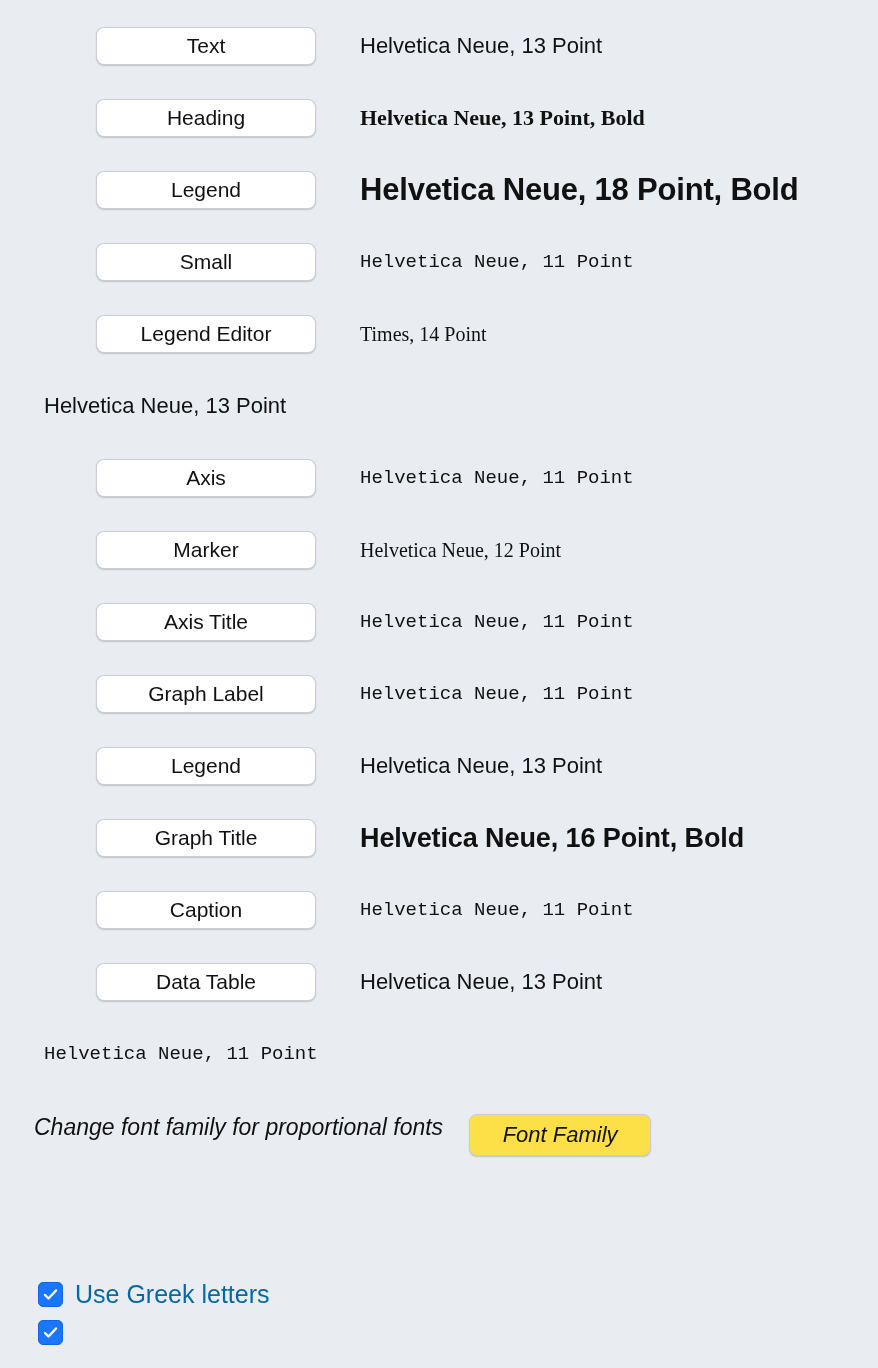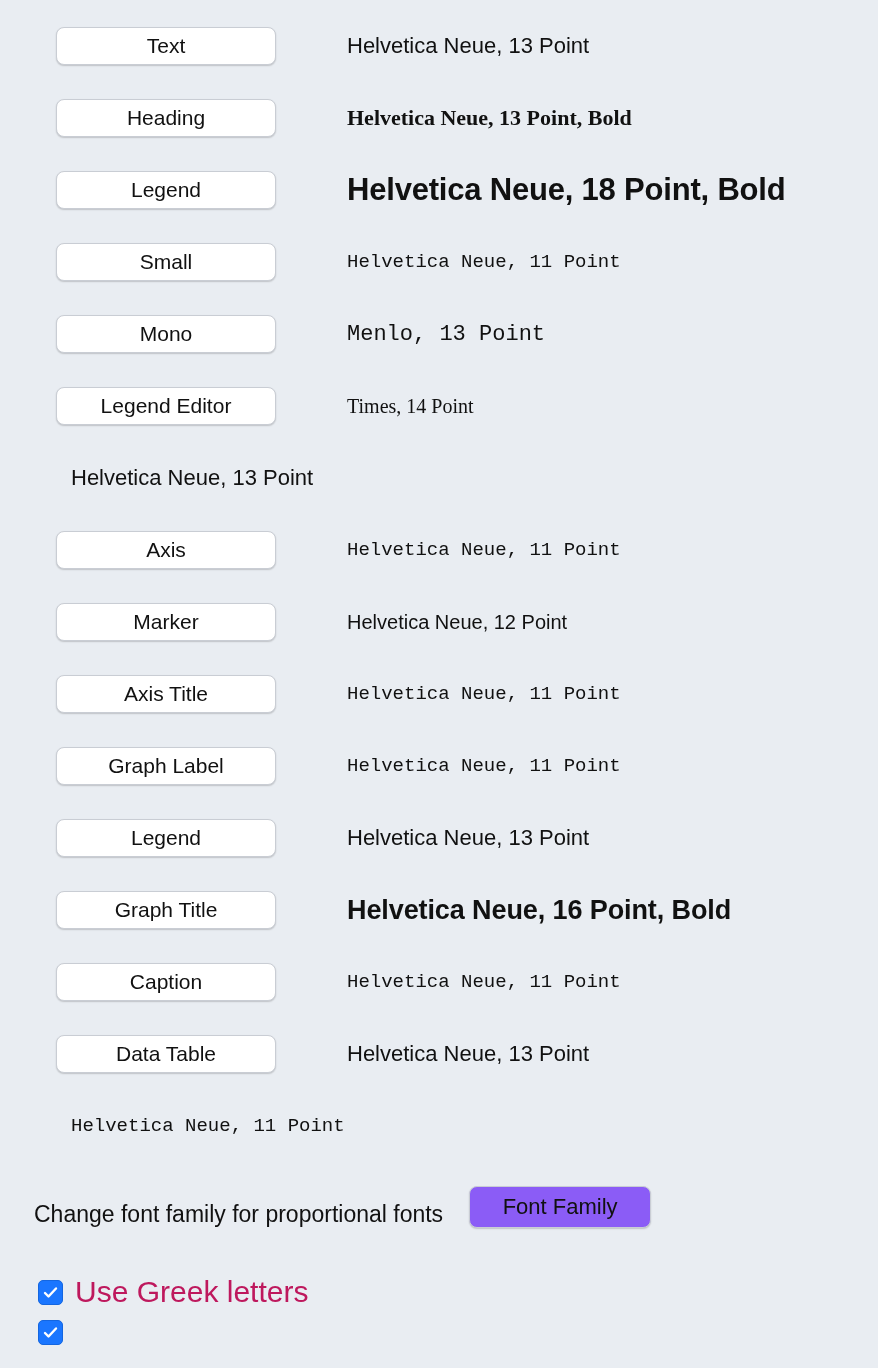--- a/index.html
+++ b/index.html
@@ -22,21 +22,21 @@
   }
   .rows {
     padding-top: 10px;
   }
   .row {
     display: flex;
     align-items: center;
     height: 72px;
   }
   .btn-cell {
-    width: 276px;
+    width: 316px;
     display: flex;
     justify-content: flex-end;
     padding-right: 0;
     box-sizing: border-box;
   }
   .fontbtn {
     width: 220px;
     height: 38px;
     border-radius: 8px;
     background: #ffffff;
@@ -49,48 +49,48 @@
     align-items: center;
     justify-content: center;
     box-sizing: border-box;
     cursor: default;
   }
   .sample-cell {
     padding-left: 44px;
     flex: 1;
     display: flex;
     align-items: center;
-    margin-left: 27px;
   }
   .s-text      { font-size: 22px; font-family: "Liberation Sans", sans-serif; }
   .s-heading   { font-size: 22px; font-weight: bold; font-family: Liberation Serif, serif; }
   .s-title     { font-size: 31px; font-weight: bold; font-family: "Liberation Sans", sans-serif; letter-spacing: -0.2px; }
   .s-small     { font-size: 19px; font-family: Liberation Mono, monospace; }
   .s-mono      { font-size: 22px; font-family: "Liberation Mono", monospace; }
   .s-serif     { font-size: 20px; font-family: "Liberation Serif", serif; }
-  .s-12        { font-size: 20px; font-family: Liberation Sans, sans-serif; }
+  .s-12        { font-size: 20px; font-family: Liberation Serif, serif; }
   .s-graphtitle{ font-size: 27px; font-weight: bold; font-family: "Liberation Sans", sans-serif; letter-spacing: -0.1px; }
 
   .family-row {
     display: flex;
-    align-items: flex-end;
+    align-items: flex-start;
     margin-top: 24px;
     padding-left: 34px;
+    font-style: italic;
   }
   .family-label {
     font-size: 23px;
     font-family: "Liberation Sans", sans-serif;
     color: #111;
   }
   .family-btn {
     margin-left: 26px;
     width: 182px;
     height: 42px;
     border-radius: 8px;
-    background: #8b5cf6;
+    background: #fde047;
     border: 1px solid #c9cdd4;
     box-shadow: 0 1px 1.5px rgba(0,0,0,0.18);
     font-size: 22px;
     font-family: "Liberation Sans", sans-serif;
     display: flex;
     align-items: center;
     justify-content: center;
     box-sizing: border-box;
     cursor: default;
   }
@@ -113,23 +113,23 @@
     border: 1px solid #1466e0;
     display: flex;
     align-items: center;
     justify-content: center;
     box-sizing: border-box;
     cursor: default;
   }
   .checkbox svg { display: block; }
   .check-label {
     margin-left: 12px;
-    font-size: 30px;
-    font-family: "Liberation Sans", sans-serif;
-    color: #be185d;
+    font-size: 25px;
+    font-family: "Liberation Sans", sans-serif;
+    color: #0369a1;
   }
 </style>
 </head>
 <body>
 
 <div class="panel">
 
   <div class="rows" id="rows">
       <div class="row">
         <div class="btn-cell">
@@ -154,28 +154,20 @@
         <div class="sample-cell">
           <span class="s-title">Helvetica Neue, 18 Point, Bold</span>
         </div>
       </div>
       <div class="row">
         <div class="btn-cell">
           <div class="fontbtn">Small</div>
         </div>
         <div class="sample-cell">
           <span class="s-small">Helvetica Neue, 11 Point</span>
-        </div>
-      </div>
-      <div class="row">
-        <div class="btn-cell">
-          <div class="fontbtn">Mono</div>
-        </div>
-        <div class="sample-cell">
-          <span class="s-mono">Menlo, 13 Point</span>
         </div>
       </div>
       <div class="row">
         <div class="btn-cell">
           <div class="fontbtn">Legend Editor</div>
         </div>
         <div class="sample-cell">
           <span class="s-serif">Times, 14 Point</span>
         </div>
       </div>

